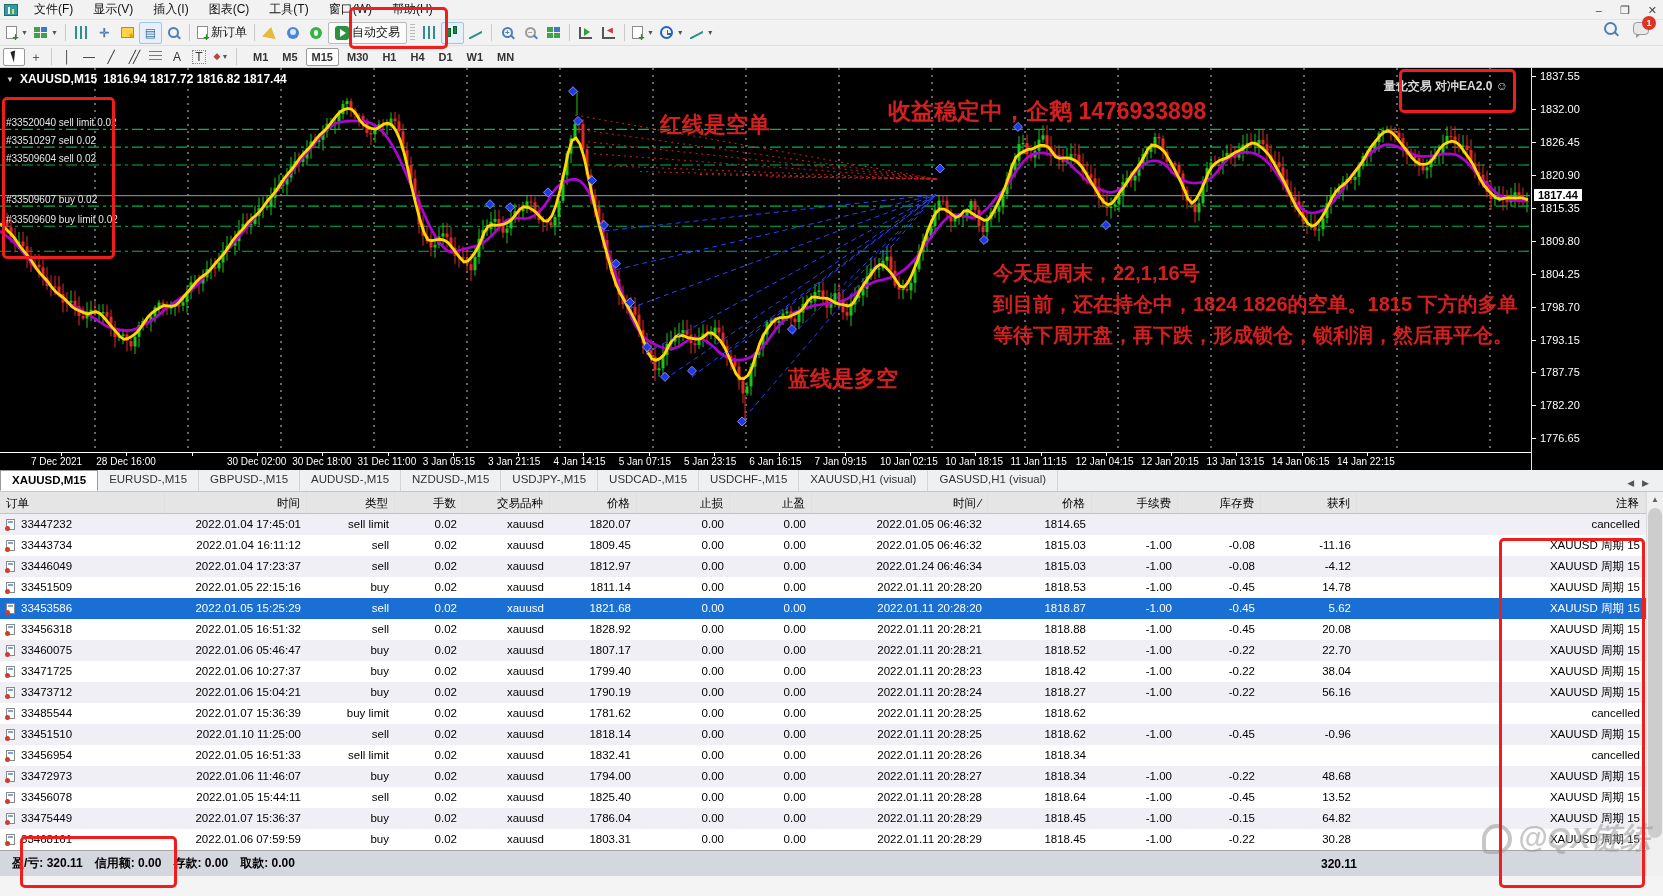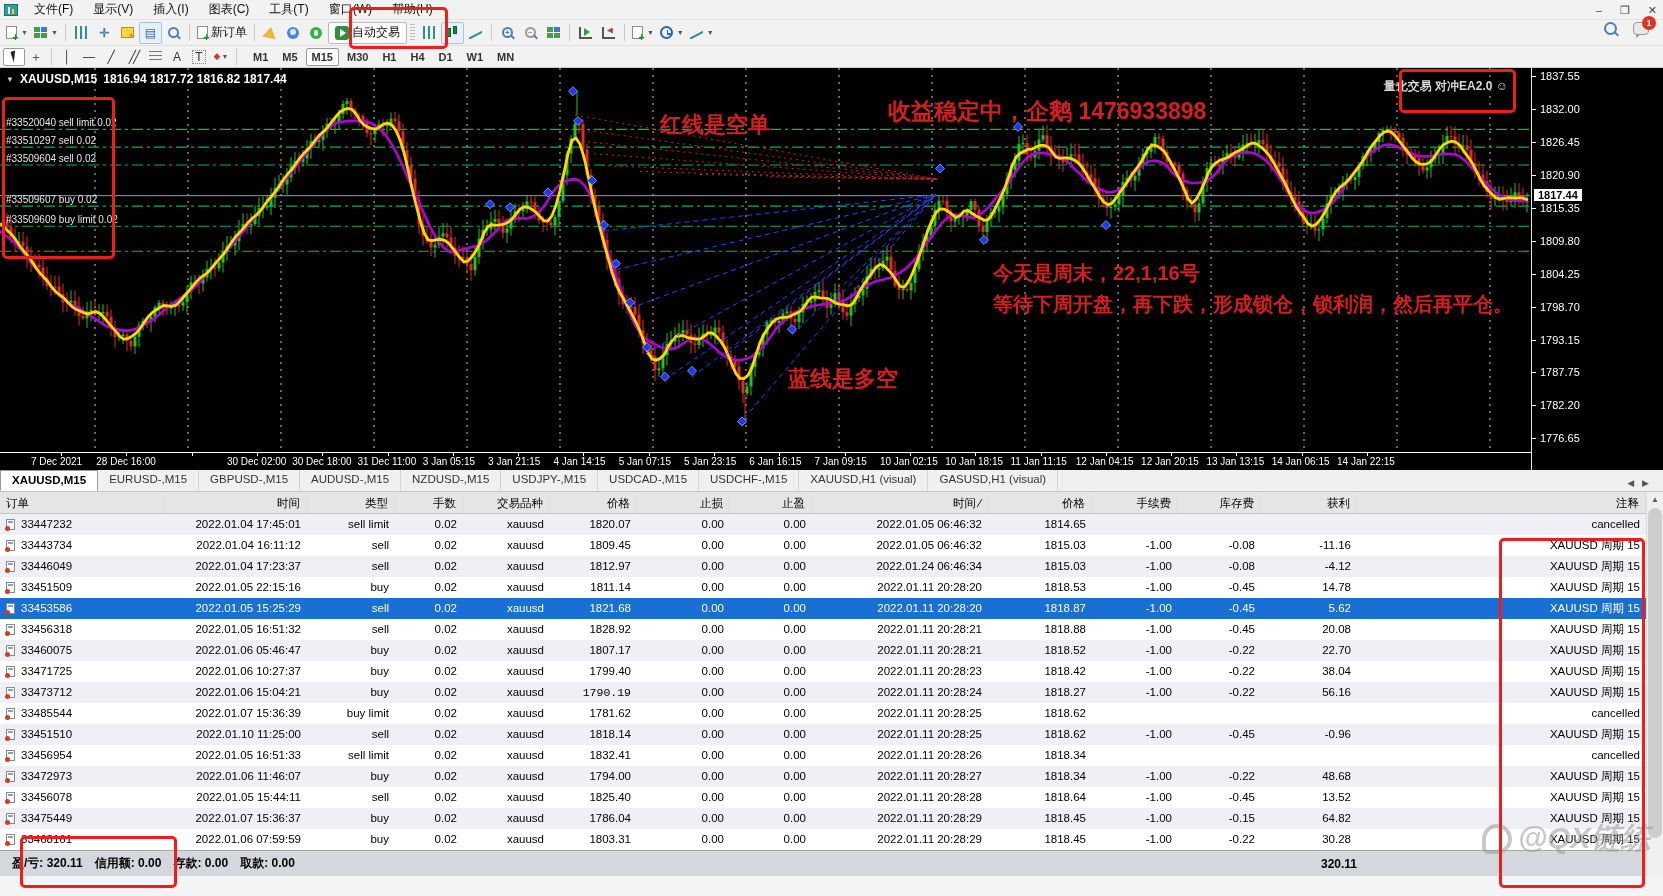--- a/index.html
+++ b/index.html
@@ -1188,20 +1188,21 @@
     <span class="carr">▼</span>
     <span>XAUUSD,M15</span>
     <span style="font-weight:bold">1816.94 1817.72 1816.82 1817.44</span>
   </div>
   <div id="ea-label">量化交易 对冲EA2.0 ☺</div>
   <div class="ann" style="left:660px;top:42px;font-size:22px">红线是空单</div>
   <div class="ann" style="left:888px;top:28px;font-size:23px">收益稳定中，企鹅 1476933898</div>
   <div class="ann" style="left:788px;top:296px;font-size:22px">蓝线是多空</div>
   <div id="ann-paragraph" style="left:993px;top:190px">
       <div>今天是周末，22,1,16号</div>
+      <div>到目前，还在持仓中，1824  1826的空单。1815 下方的多单</div>
       <div>等待下周开盘，再下跌，形成锁仓，锁利润，然后再平仓。</div>
     </div>
   <div id="order-labels">
       <div class="ordlbl" style="top: 49.285px;">#33520040 sell limit 0.02</div>
       <div class="ordlbl" style="top: 67.135px;">#33510297 sell 0.02</div>
       <div class="ordlbl" style="top: 84.985px;">#33509604 sell 0.02</div>
       <div class="ordlbl" style="top: 126.04px;">#33509607 buy 0.02</div>
       <div class="ordlbl" style="top: 146.27px;">#33509609 buy limit 0.02</div>
     </div>
 </div>
@@ -1370,21 +1371,21 @@
         <span class="cell num" style="width: 83px;">-0.22</span>
         <span class="cell num" style="width: 96px;">38.04</span>
         <span class="cell num" style="width: 289px;">XAUUSD 周期 15</span>
       </div>
       <div class="grow alt">
         <span class="cell" style="width: 165px;"><span class="docic"></span>33473712</span>
         <span class="cell num" style="width: 142px;">2022.01.06 15:04:21</span>
         <span class="cell num" style="width: 88px;">buy</span>
         <span class="cell num" style="width: 68px;">0.02</span>
         <span class="cell num" style="width: 87px;">xauusd</span>
-        <span class="cell num" style="width: 87px; font-family: Liberation Mono, monospace;">1790.19</span>
+        <span class="cell num" style="width: 87px;">1790.19</span>
         <span class="cell num" style="width: 93px;">0.00</span>
         <span class="cell num" style="width: 82px;">0.00</span>
         <span class="cell num" style="width: 176px;">2022.01.11 20:28:24</span>
         <span class="cell num" style="width: 104px;">1818.27</span>
         <span class="cell num" style="width: 86px;">-1.00</span>
         <span class="cell num" style="width: 83px;">-0.22</span>
         <span class="cell num" style="width: 96px;">56.16</span>
         <span class="cell num" style="width: 289px;">XAUUSD 周期 15</span>
       </div>
       <div class="grow">

